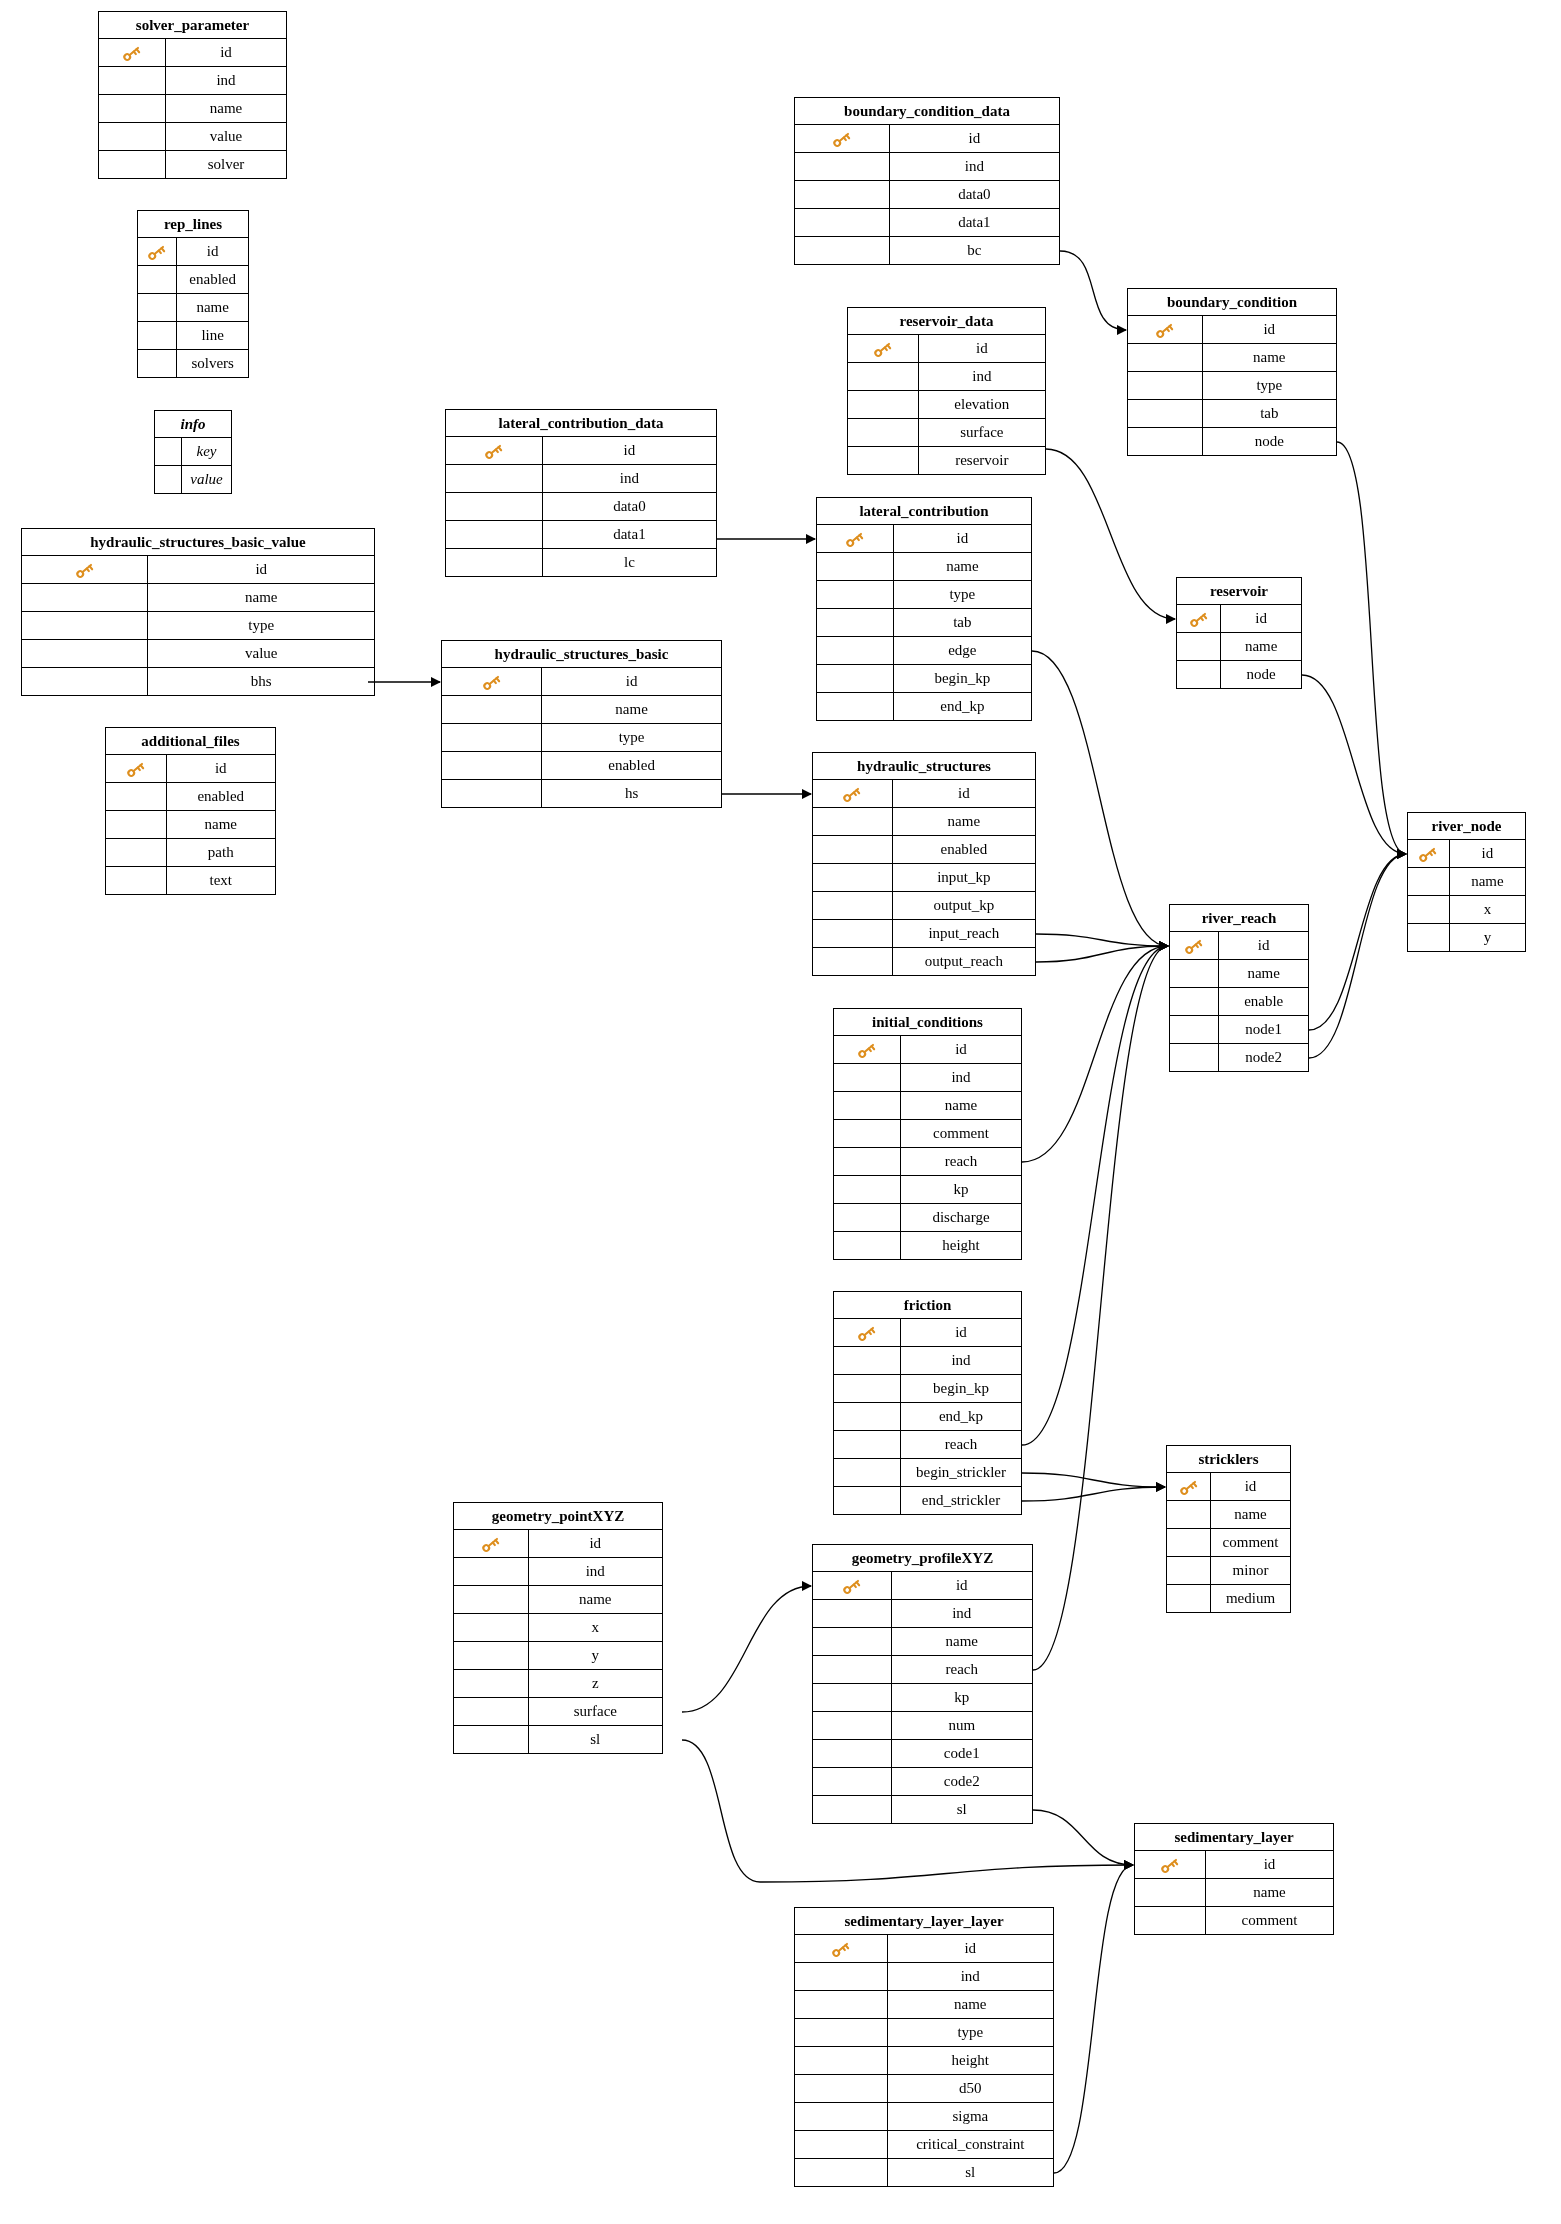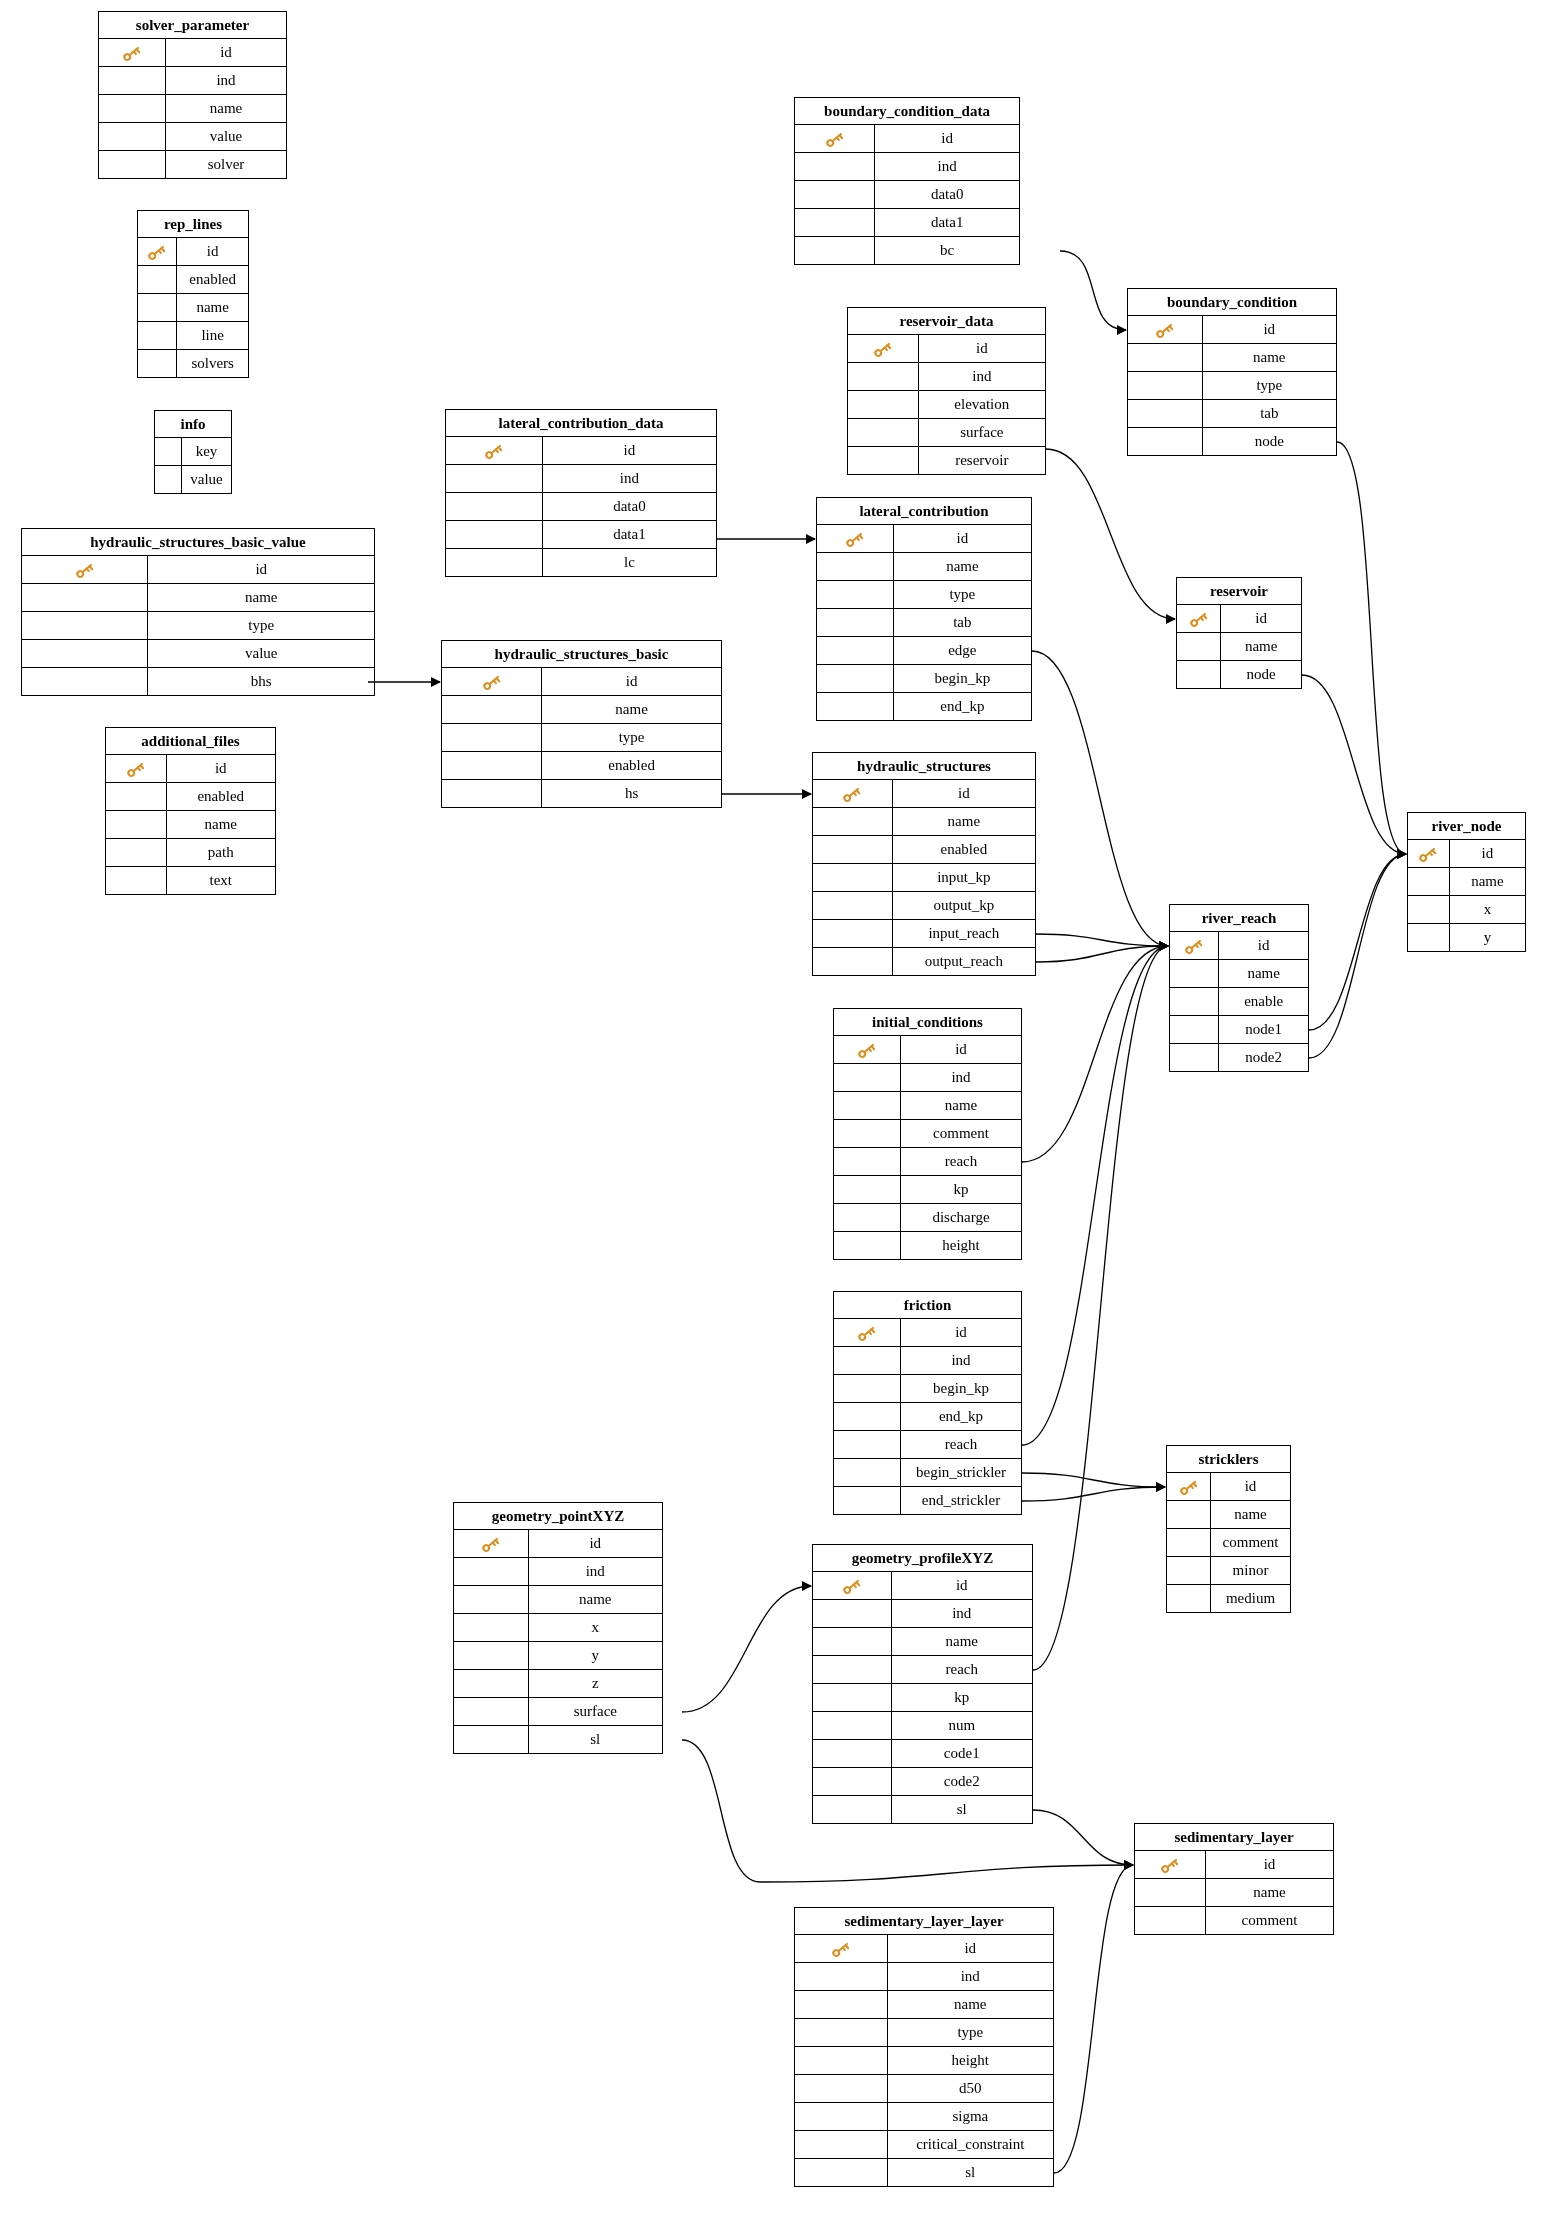--- a/index.html
+++ b/index.html
@@ -160,21 +160,21 @@
       </div>
       <div class="table-row">
         <div class="cell key-cell"></div>
         <div class="cell field-cell">line</div>
       </div>
       <div class="table-row">
         <div class="cell key-cell"></div>
         <div class="cell field-cell">solvers</div>
       </div>
     </div>
-    <div class="table" style="left: 154px; top: 410px; width: 78px;">
+    <div class="table" style="left: 154px; top: 410px; width: 78px; font-style: italic;">
       <div class="table-title">info</div>
       <div class="table-row">
         <div class="cell key-cell"></div>
         <div class="cell field-cell">key</div>
       </div>
       <div class="table-row">
         <div class="cell key-cell"></div>
         <div class="cell field-cell">value</div>
       </div>
     </div>
@@ -299,21 +299,21 @@
       </div>
       <div class="table-row">
         <div class="cell key-cell"></div>
         <div class="cell field-cell">enabled</div>
       </div>
       <div class="table-row">
         <div class="cell key-cell"></div>
         <div class="cell field-cell">hs</div>
       </div>
     </div>
-    <div class="table" style="left: 794px; top: 97px; width: 226px;">
+    <div class="table" style="left: 794px; top: 97px; width: 266px;">
       <div class="table-title">boundary_condition_data</div>
       <div class="table-row">
         <div class="cell key-cell">
           <svg width="22" height="22" viewBox="0 0 24 24" aria-hidden="true">
             <g transform="rotate(-40 12 12)" stroke="#de8f1f" stroke-width="2.3" fill="none" stroke-linecap="round">
               <circle cx="5.2" cy="12" r="3.1"></circle>
               <line x1="8.6" y1="12" x2="20.5" y2="12"></line>
               <line x1="14.5" y1="12" x2="14.5" y2="15.6"></line>
               <line x1="18.5" y1="12" x2="18.5" y2="16.4"></line>
             </g>

